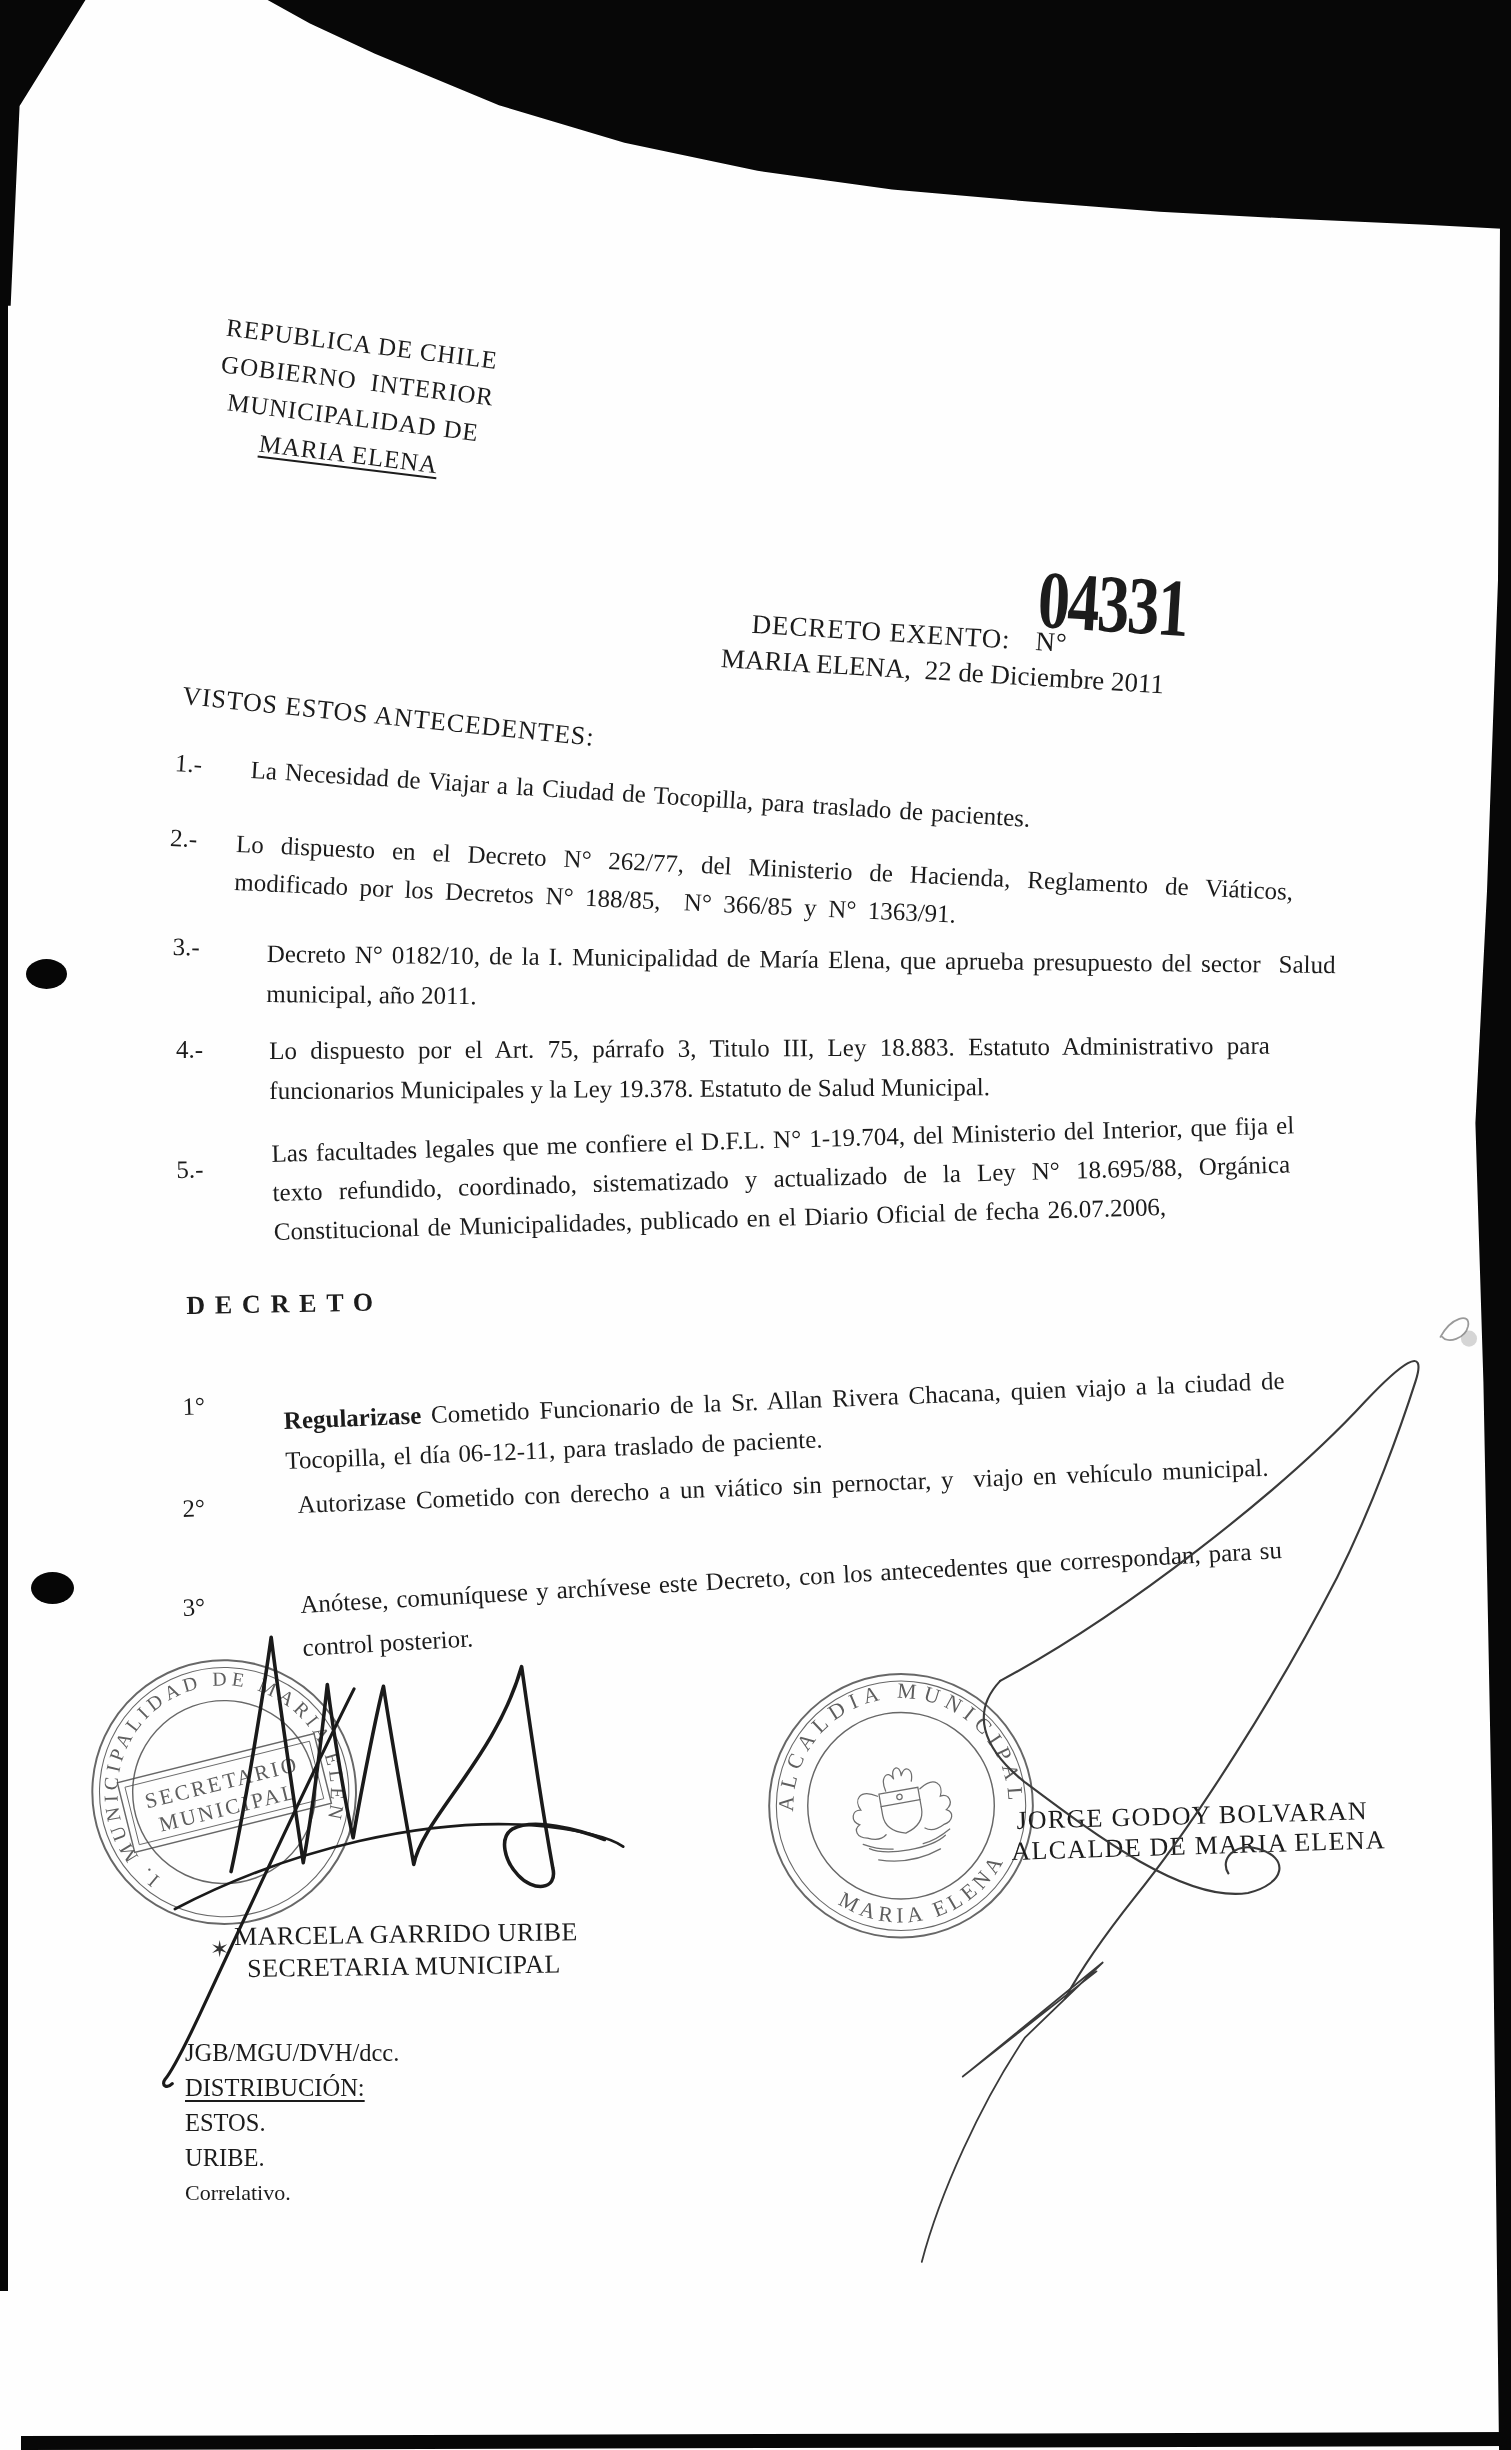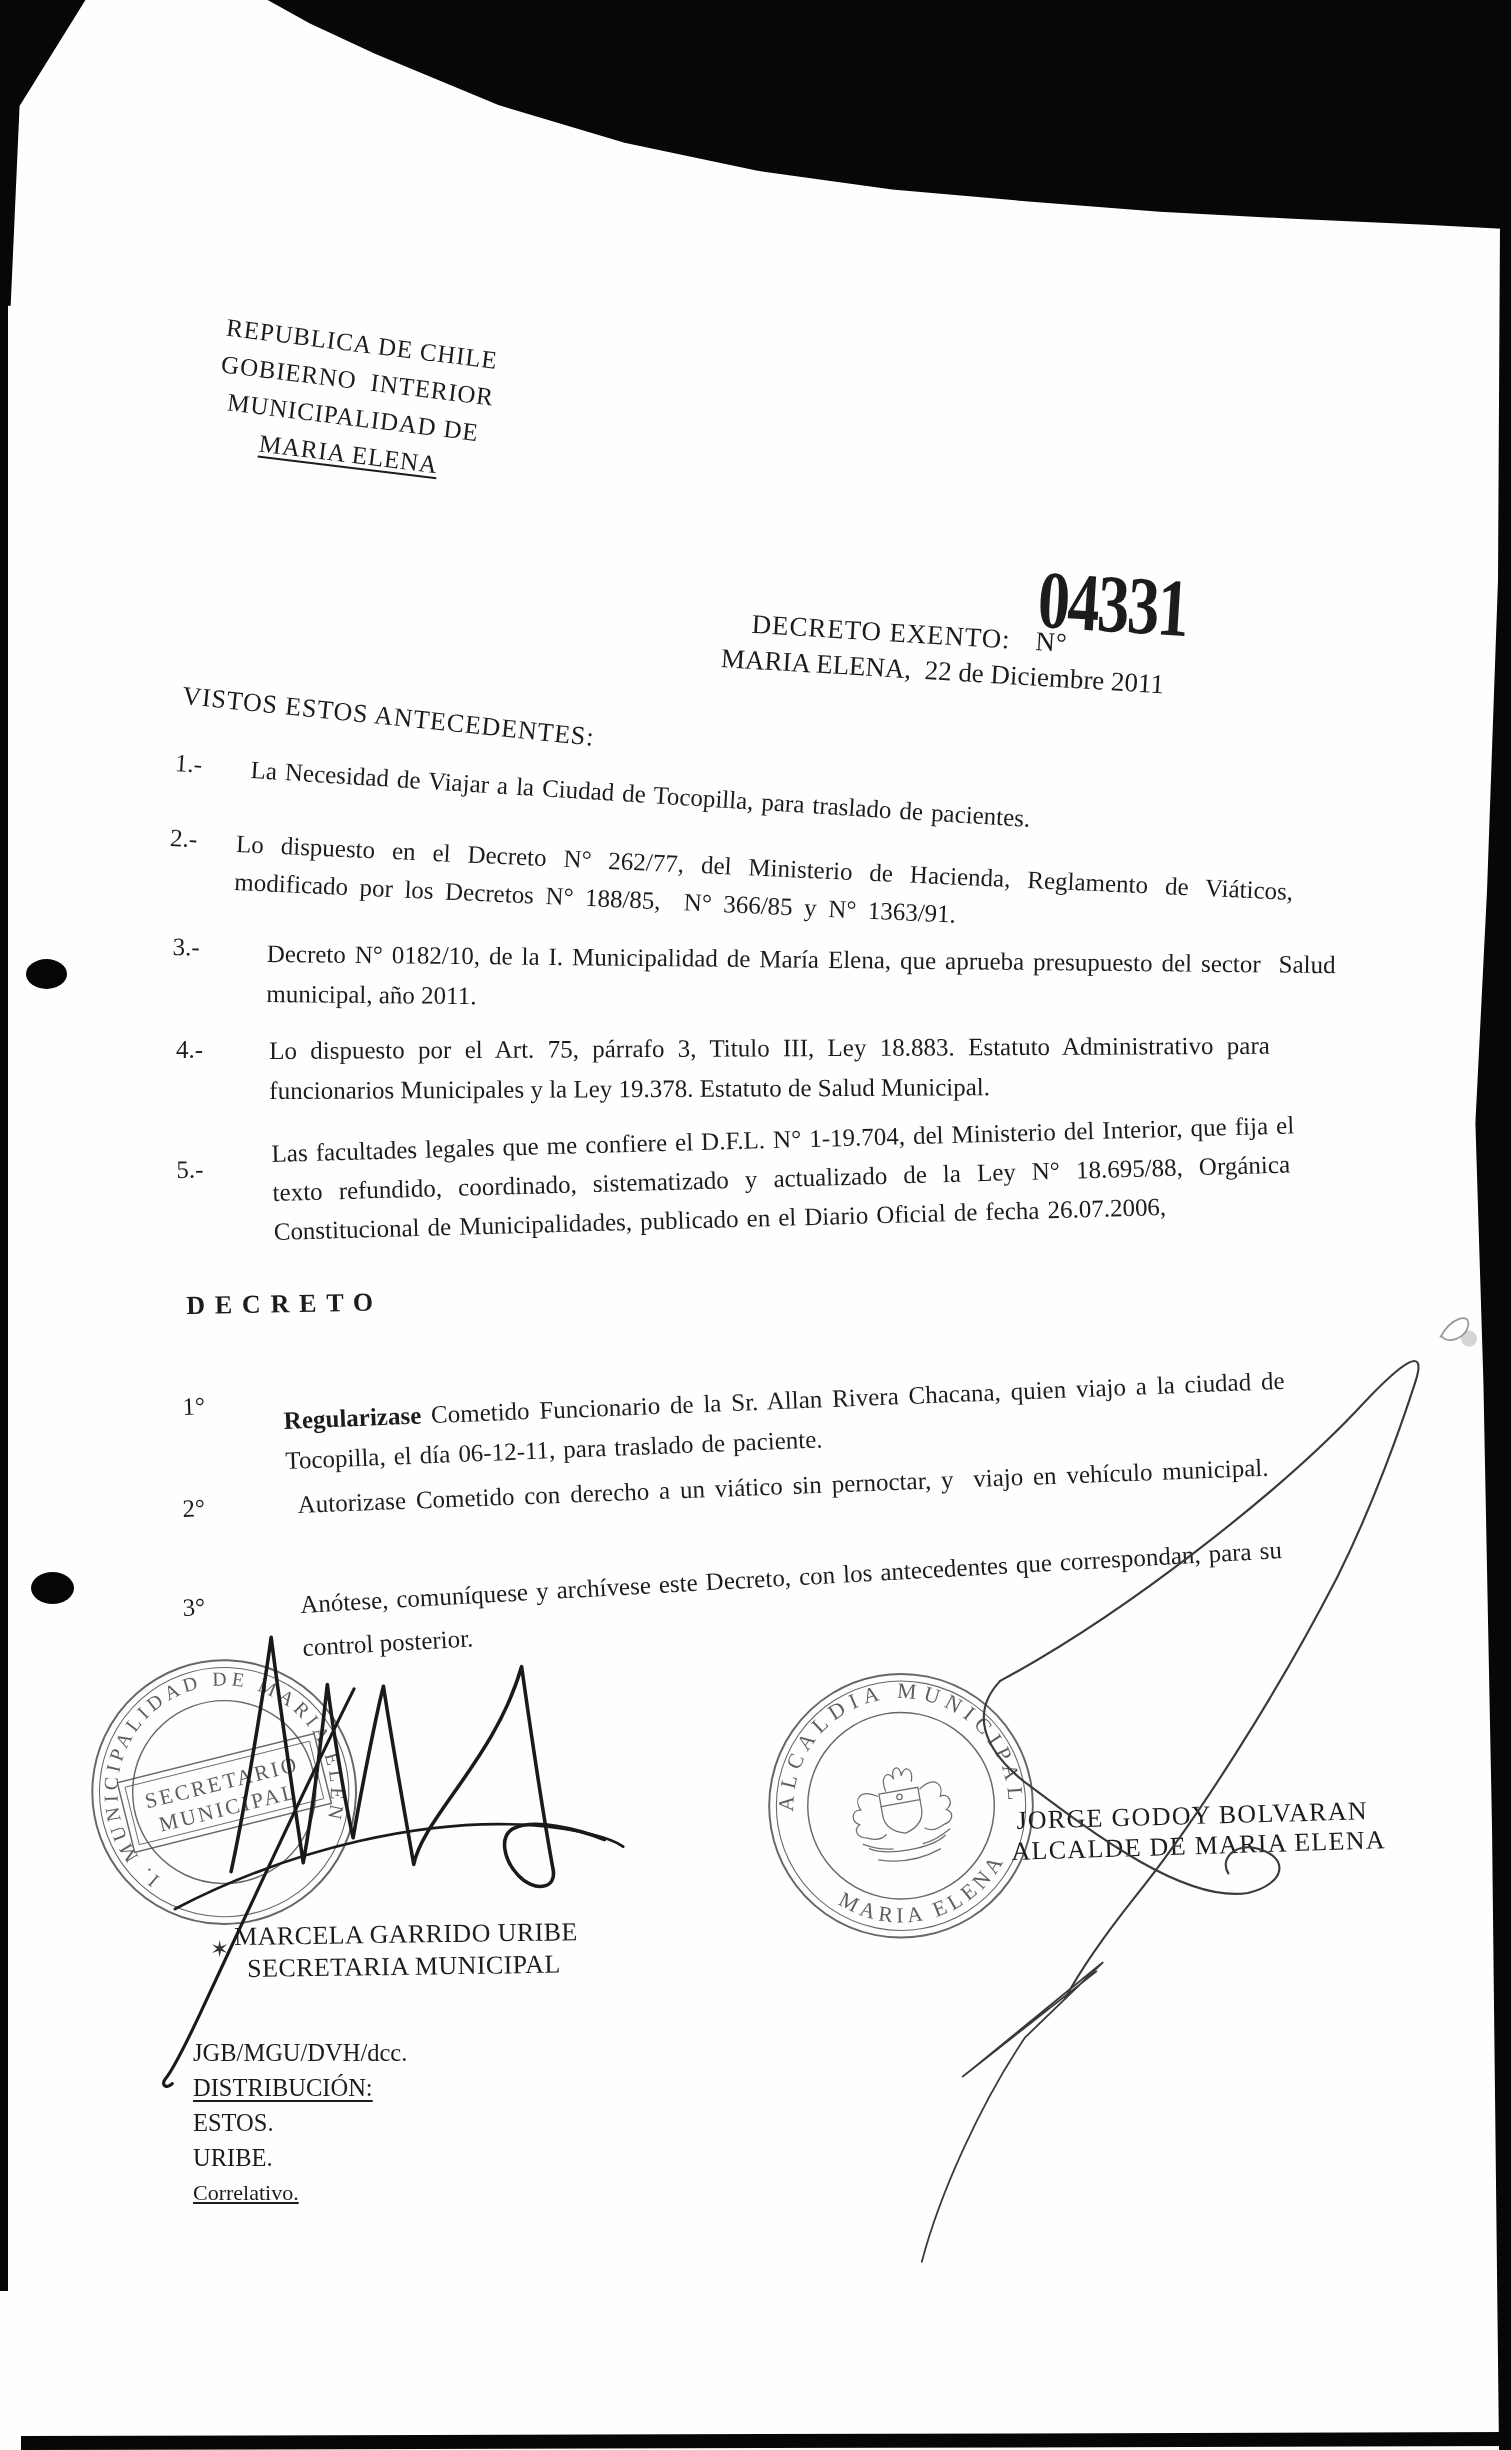--- a/index.html
+++ b/index.html
@@ -155,26 +155,26 @@
       <path d="M 120 210 Q 155 222 190 210"></path>
     </g>
   </svg>
 
   <div class="abs ln" style="left:210px;top:1936px;font-size:23px;color:#333;">✶</div>
   <div class="abs ln" style="left:234px;top:1922px;transform:rotate(-.8deg);font-size:26px;letter-spacing:0.4px;">MARCELA GARRIDO URIBE</div>
   <div class="abs ln" style="left:247px;top:1954px;transform:rotate(-.8deg);font-size:26px;letter-spacing:0.4px;">SECRETARIA MUNICIPAL</div>
   <div class="abs ln" style="left:1016px;top:1806px;transform:rotate(-1.6deg);font-size:26px;letter-spacing:1.3px;">JORGE GODOY BOLVARAN</div>
   <div class="abs ln" style="left:1011px;top:1837px;transform:rotate(-1.8deg);font-size:26px;letter-spacing:1.3px;">ALCALDE DE MARIA ELENA</div>
 
-  <div class="abs" style="left:193px;top:2035px;font-size:24.5px;line-height:35px;">
+  <div class="abs" style="left:185px;top:2035px;font-size:24.5px;line-height:35px;">
     <div class="ln">JGB/MGU/DVH/dcc.</div>
     <div class="ln u">DISTRIBUCIÓN:</div>
     <div class="ln">ESTOS.</div>
     <div class="ln">URIBE.</div>
-    <div class="ln" style="font-size:22px;text-decoration:underline;">Correlativo.</div>
+    <div class="ln" style="font-size:22px;">Correlativo.</div>
   </div>
 
   <svg class="abs" style="left:0;top:0;pointer-events:none;" width="1512" height="2450" viewBox="0 0 1696 2749">
     <g stroke="#1a1a1a" fill="none" stroke-linecap="round" stroke-linejoin="round">
 
       <g stroke-width="4">
         <path d="M 259 2100 C 276 2022 297 1888 304 1837 C 311 1893 331 2030 340 2090
                  C 350 2034 362 1936 367 1890 C 374 1946 388 2028 396 2062
                  C 404 2014 423 1918 430 1892 C 439 1952 457 2052 464 2092
                  C 474 2040 556 1972 585 1870 C 594 1934 611 2046 620 2096

